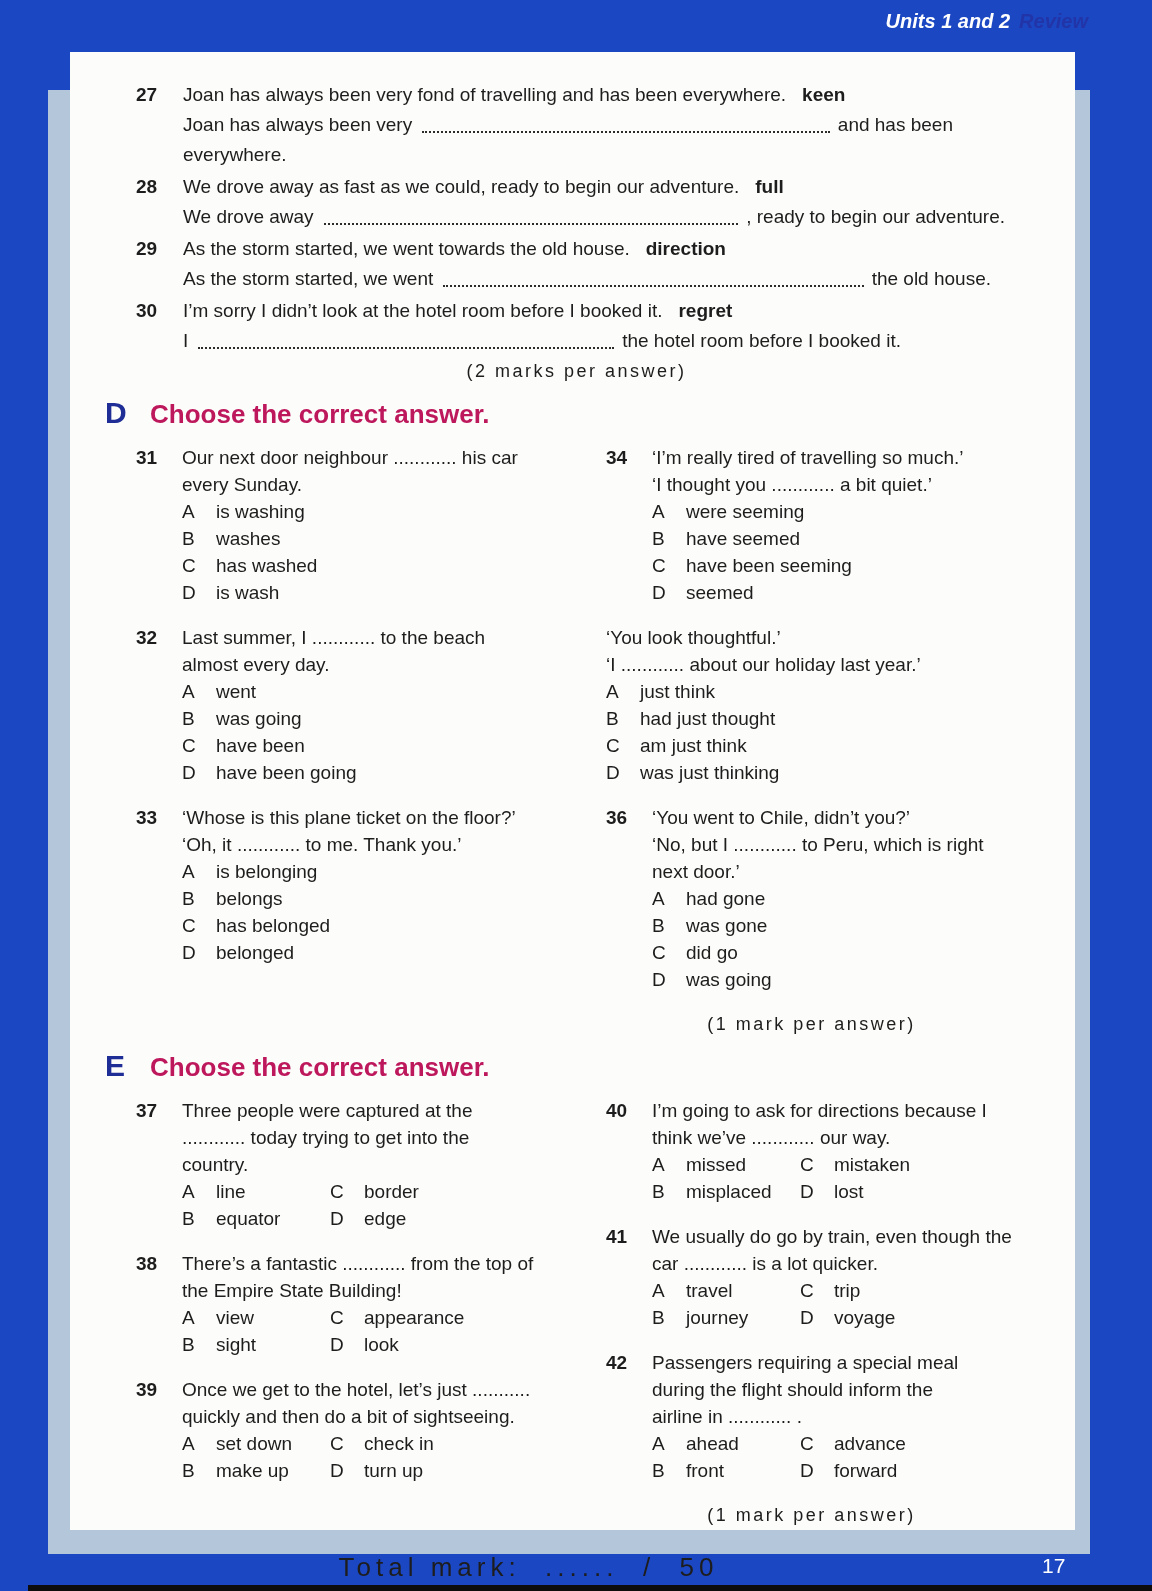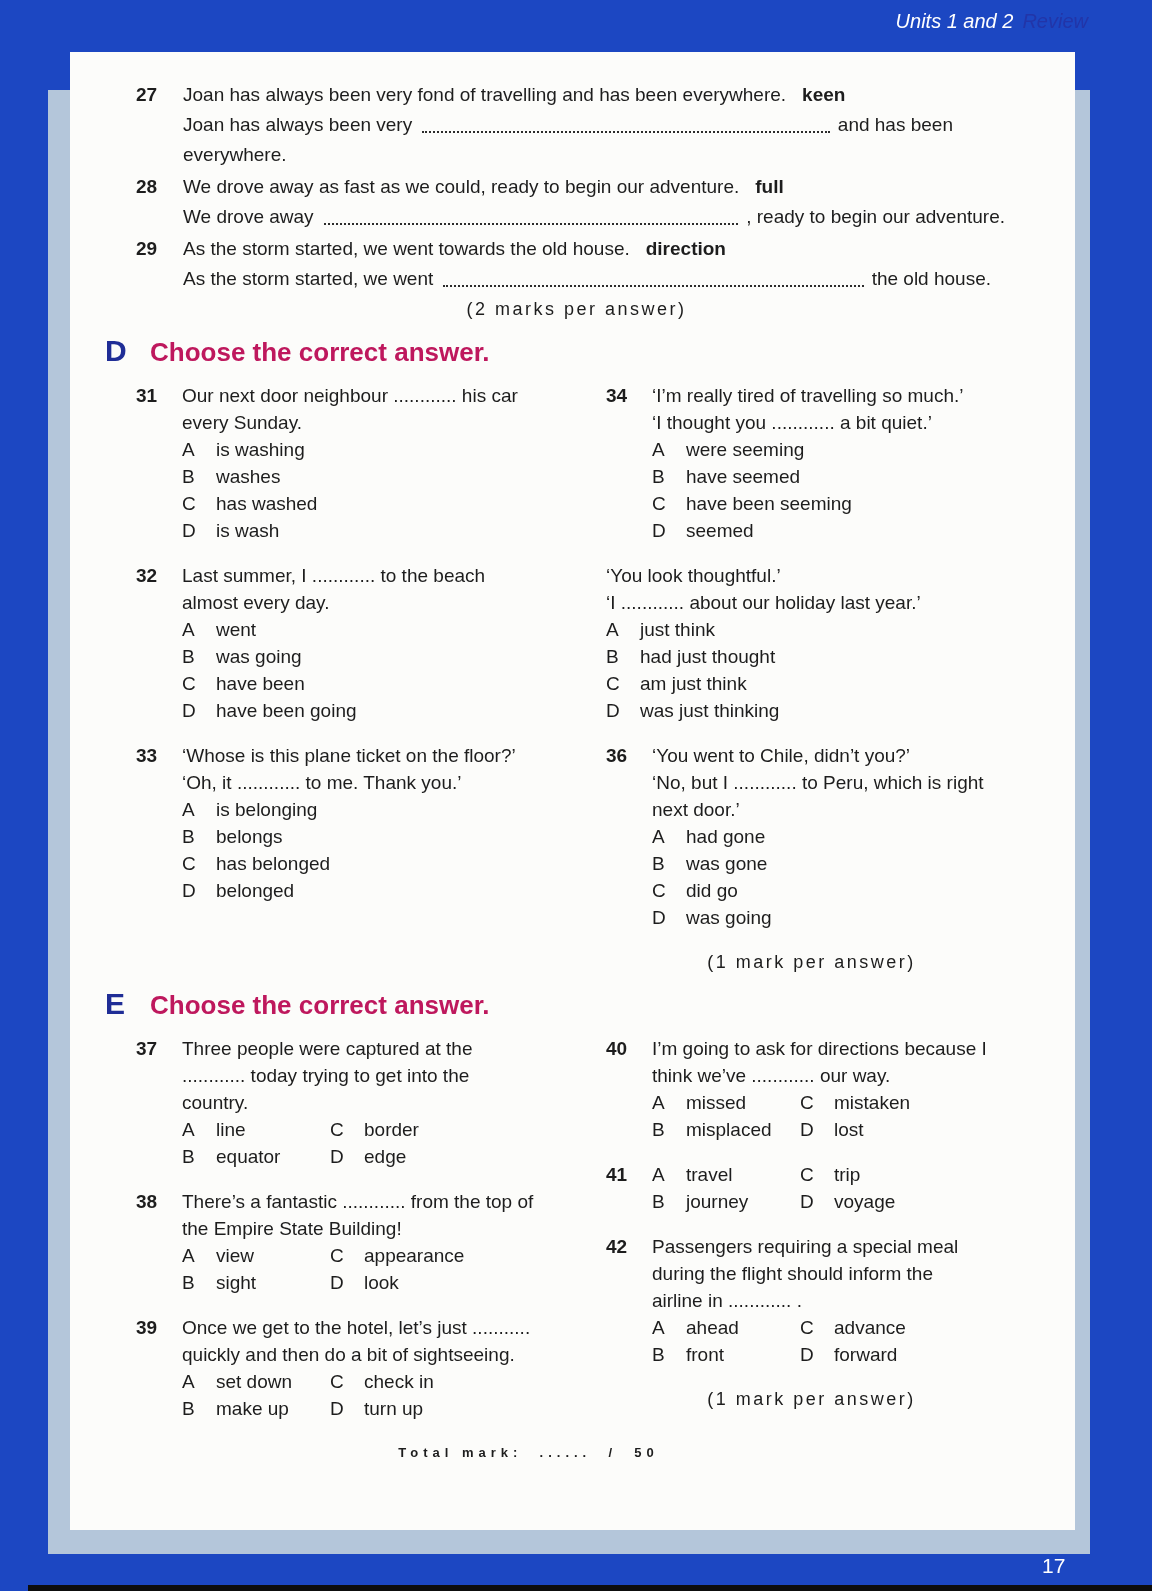--- a/index.html
+++ b/index.html
@@ -2,21 +2,21 @@
 <html><head>
 <meta charset="utf-8">
 <style>
   html,body{margin:0;padding:0}
   body{
     width:1152px;height:1591px;position:relative;overflow:hidden;
     background:#1c47c2;
     font-family:"Liberation Sans",sans-serif;color:#1d1d1d;
   }
   
-  .hdr{position:absolute;top:10px;right:64px;font-size:20px;font-weight:normal;font-style:italic;white-space:nowrap}
+  .hdr{position:absolute;top:10px;right:64px;font-size:20px;font-weight:bold;font-style:italic;white-space:nowrap}
   .hdr .units{color:#ffffff}
   .hdr .review{color:#2235a8;margin-left:9px}
   
   .shadow{position:absolute;left:48px;top:90px;width:1042px;height:1464px;background:#b4c6da}
   .page{position:absolute;left:70px;top:52px;width:1005px;height:1478px;background:#fcfcfa}
   .content{position:absolute;left:0;top:0;right:0;padding:28px 58px 0 66px;font-size:19px}
   .bottom-bar{position:absolute;left:28px;right:0;bottom:0;height:6px;background:#0d0d0d}
   .page-num{position:absolute;left:1042px;top:1554px;color:#ffffff;font-weight:normal;font-size:21px}
   
   .tq{display:flex;margin-bottom:2px;line-height:30px}
@@ -35,21 +35,21 @@
   .two-col{display:flex}
   .col-left{width:470px;flex:none}
   .col-right{flex:1;min-width:0}
   .q{display:flex;margin-bottom:18px;line-height:27px}
   .q-num{width:46px;flex:none;font-weight:bold}
   .q-body{min-width:0}
   .opt{display:flex}
   .opt-letter{width:34px;flex:none}
   .opts-2col{display:grid;grid-template-rows:repeat(2,auto);grid-template-columns:148px auto;grid-auto-flow:column;width:fit-content}
   
-  .total{font-weight:bold;letter-spacing:5px;white-space:pre;text-align:center;transform:translateX(-48px);margin-top:5px;font-size:13px}
+  .total{font-weight:normal;letter-spacing:5px;white-space:pre;text-align:center;transform:translateX(-48px);margin-top:24px;font-size:26px}
 </style>
 </head>
 <body>
 
 <div class="hdr">
   <span class="units">Units 1 and 2</span><span class="review">Review</span>
 </div>
 
 <div class="shadow"></div>
 
@@ -86,20 +86,31 @@
       <div class="tq-body">
         <div class="tq-line1"><span>As the storm started, we went towards the old house.</span><span class="kw">direction</span></div>
         <div class="gap-line" style="max-width:808px">
           <span>As the storm started, we went</span>
           <span class="leader"></span>
           <span>the old house.</span>
         </div>
       </div>
     </div>
 
+    <div class="tq">
+      <div class="tq-num">30</div>
+      <div class="tq-body">
+        <div class="tq-line1"><span>I’m sorry I didn’t look at the hotel room before I booked it.</span><span class="kw">regret</span></div>
+        <div class="gap-line" style="max-width:718px">
+          <span>I</span>
+          <span class="leader"></span>
+          <span>the hotel room before I booked it.</span>
+        </div>
+      </div>
+    </div>
 
     <div class="marks-note">(2 marks per answer)</div>
 
     <div class="sec-head">
       <div class="sec-letter">D</div>
       <div class="sec-title">Choose the correct answer.</div>
     </div>
 
     <div class="two-col">
       <div class="col-left">
@@ -372,20 +383,21 @@
                   <span class="opt-letter">D</span>
                   <span class="opt-text">lost</span>
                 </div>
             </div>
           </div>
         </div>
 
         <div class="q">
           <div class="q-num">41</div>
           <div class="q-body">
+            <div class="q-line" style="max-width:365px">We usually do go by train, even though the car ............ is a lot quicker.</div>
             <div class="opts opts-2col">
               <div class="opt">
                   <span class="opt-letter">A</span>
                   <span class="opt-text">travel</span>
                 </div>
               <div class="opt">
                   <span class="opt-letter">B</span>
                   <span class="opt-text">journey</span>
                 </div>
               <div class="opt">

